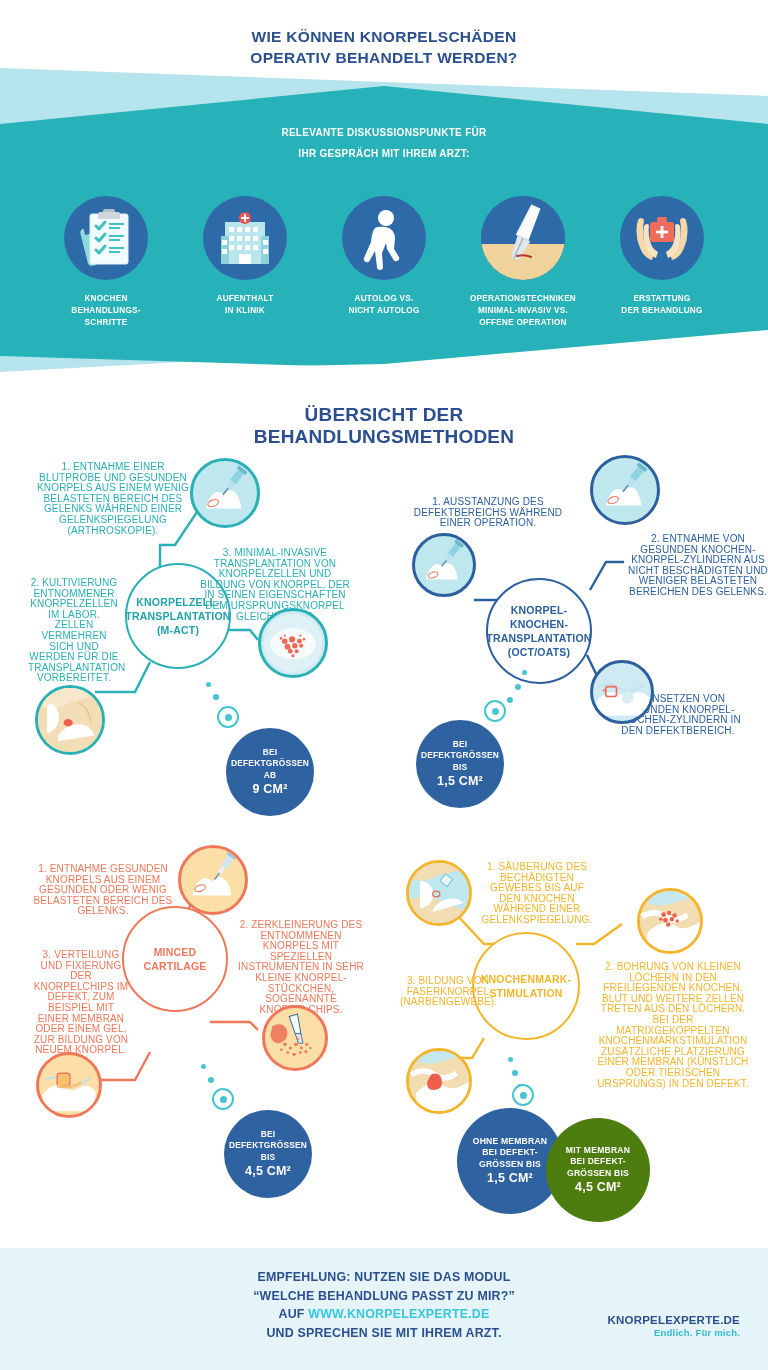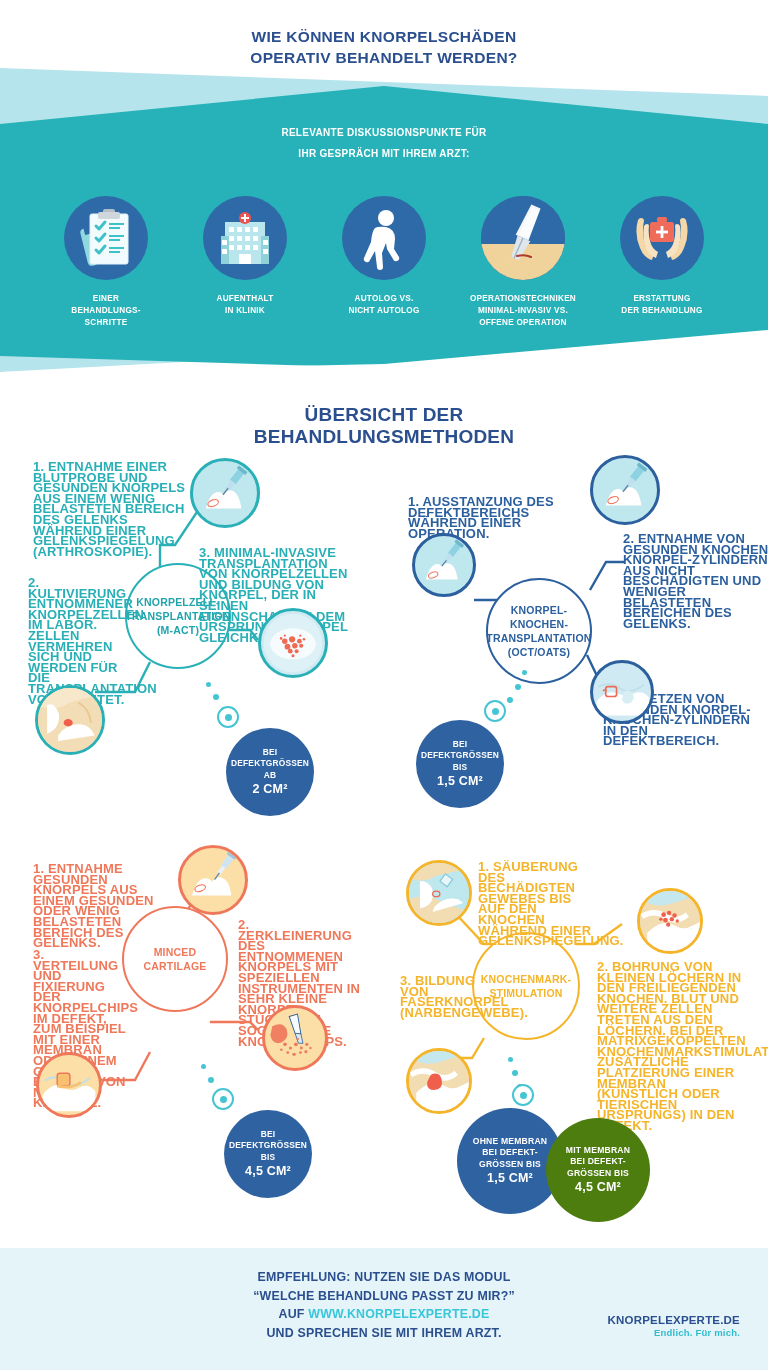--- a/index.html
+++ b/index.html
@@ -40,21 +40,21 @@
     color:#2b4f8e;font-weight:bold;font-size:19px;line-height:22px;letter-spacing:.2px;
   }
 
   
   .hub{
     position:absolute;border-radius:50%;
     display:flex;align-items:center;justify-content:center;text-align:center;
     font-weight:bold;font-size:10.5px;line-height:14px;letter-spacing:.2px;
     background:#ffffff;
   }
-  .stepnote{position:absolute;font-size:13px;line-height:10.6px;font-weight:bold;letter-spacing:.15px;}
+  .stepnote{position:absolute;font-size:10px;line-height:10.6px;font-weight:normal;letter-spacing:.15px;text-align:center;}
   .ill{position:absolute;border-radius:50%;overflow:hidden;box-sizing:border-box;}
   .sizecirc{
     position:absolute;border-radius:50%;background:#2f62a0;color:#fff;
     display:flex;flex-direction:column;align-items:center;justify-content:center;text-align:center;
     font-size:8.4px;line-height:11.6px;font-weight:bold;letter-spacing:.2px;
   }
   .sizecirc .big{font-size:12.5px;line-height:15px;margin-top:1px;}
   .dot{position:absolute;border-radius:50%;}
   .ring{position:absolute;border-radius:50%;box-sizing:border-box;display:flex;align-items:center;justify-content:center;}
   .ring i{display:block;border-radius:50%;}
@@ -112,21 +112,21 @@
             <rect x="45" y="27" width="15" height="2" fill="#3fc1c9"></rect>
               <rect x="45" y="31" width="11" height="2" fill="#3fc1c9"></rect>
             <rect x="45" y="39" width="15" height="2" fill="#3fc1c9"></rect>
               <rect x="45" y="43" width="11" height="2" fill="#3fc1c9"></rect>
             <rect x="45" y="51" width="15" height="2" fill="#3fc1c9"></rect>
               <rect x="45" y="55" width="11" height="2" fill="#3fc1c9"></rect>
           </g>
         </svg>
       </div>
       <div class="iconlabel">
-        <div>EINER</div>
+        <div>KNOCHEN</div>
         <div>BEHANDLUNGS-</div>
         <div>SCHRITTE</div>
       </div>
     </div>
 
     <div class="iconcell">
       <div class="iconcirc">
         <svg viewBox="0 0 84 84" width="84" height="84">
           <rect x="22" y="26" width="40" height="42" fill="#b9e6ec"></rect>
           <rect x="18" y="40" width="8" height="28" fill="#8fd2da"></rect>
@@ -289,21 +289,21 @@
   <div class="dot" style="left:213px;top:694px;width:6px;height:6px;background:#45c5d4;"></div>
   <div class="dot" style="left:221px;top:707px;width:6px;height:6px;background:#45c5d4;"></div>
   <div class="ring" style="left:217px;top:706px;width:22px;height:22px;border:2.4px solid #45c5d4;background:#fff;">
     <i style="width:7px;height:7px;background:#45c5d4;"></i>
   </div>
 
   <div class="sizecirc" style="left:226px;top:728px;width:88px;height:88px;">
     <div>BEI</div>
     <div>DEFEKTGRÖSSEN</div>
     <div>AB</div>
-    <div class="big">2 CM²</div>
+    <div class="big">9 CM²</div>
   </div>
 
   <svg class="conn" style="left:384px;top:440px;width:384px;height:360px;">
     <path d="M90 160 L120 160 L128 170" stroke="#2b5f9e" stroke-width="2.4" fill="none"></path>
     <path d="M206 150 L222 122 L240 122" stroke="#2b5f9e" stroke-width="2.4" fill="none"></path>
     <path d="M203 215 L214 238 L252 238" stroke="#2b5f9e" stroke-width="2.4" fill="none"></path>
   </svg>
 
   <div class="hub" style="left:486px;top:578px;width:102px;height:102px;border:2.6px solid #2b5f9e;color:#2b5f9e;">
     <div>

